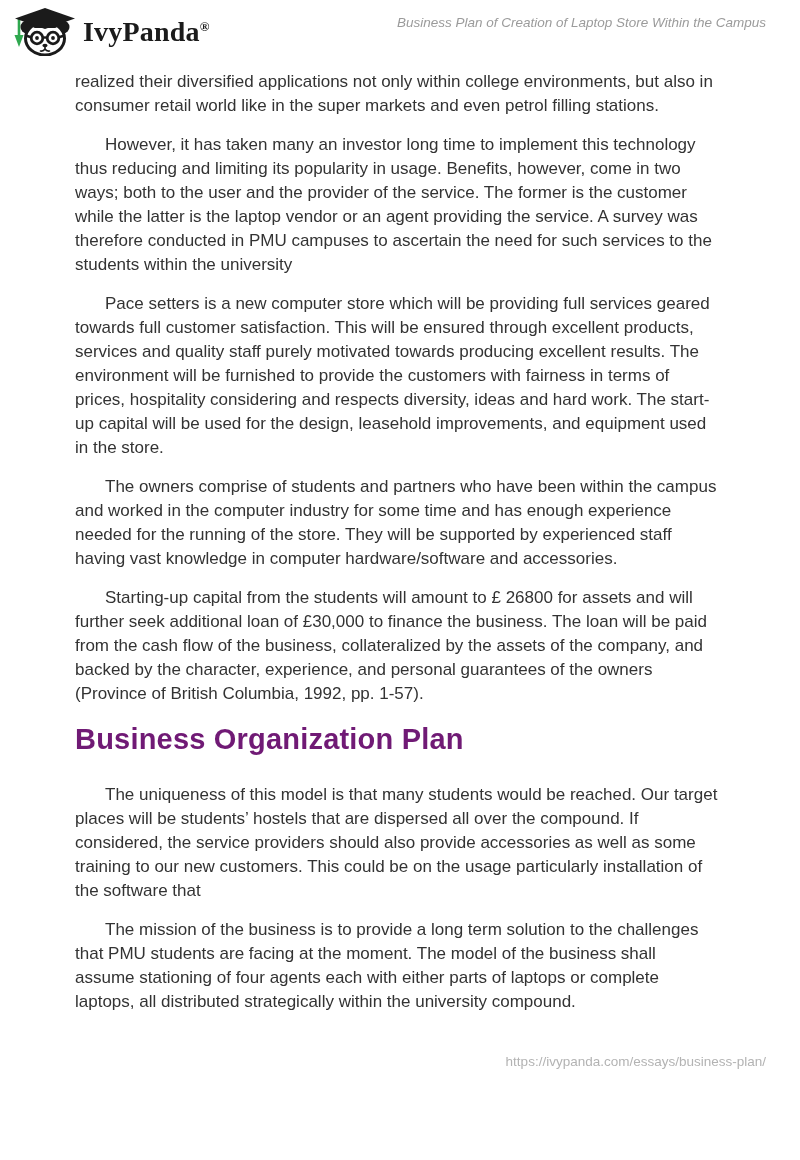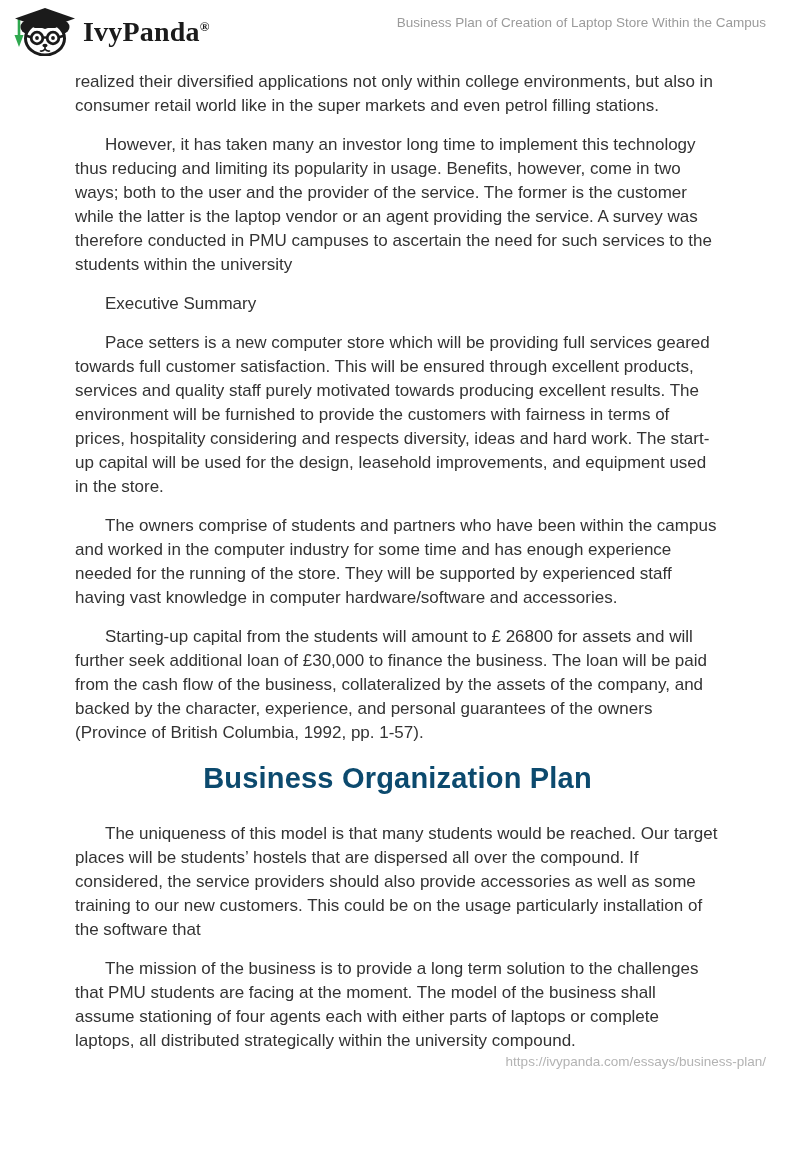--- a/index.html
+++ b/index.html
@@ -28,44 +28,44 @@
     margin-left: 5px;
     letter-spacing: 0.2px;
   }
   .logo-text sup { font-size: 13px; vertical-align: super; }
   .doc-title {
     margin-left: auto;
     margin-top: 7px;
     font-size: 13.5px;
     color: #9b9b9b;
     white-space: nowrap;
+    font-style: italic;
   }
 
   
   .content {
     margin: 14px 80px 0 75px;
     width: 645px;
   }
   .content p {
     font-size: 17px;
     line-height: 24px;
     color: #333333;
     margin: 0 0 15px 0;
     text-indent: 30px;
     text-align: left;
   }
   .content p.no-indent { text-indent: 0; }
   .content h1 {
     font-size: 29px;
     line-height: 36px;
     font-weight: 700;
-    color: #0c4a6e;
+    color: #701a75;
     margin: 15px 0 26px 0;
     letter-spacing: 0.2px;
-    text-align: center;
   }
 
   
   .footer-url {
     position: absolute;
     right: 34px;
     bottom: 11px;
     font-size: 13.5px;
     color: #b3b3b3;
   }
@@ -102,21 +102,20 @@
         <path d="M33 39 v2 M33 41 q-1.5 2.5 -4.5 2 M33 41 q1.5 2.5 4.5 2" fill="none" stroke="#1b1b1b" stroke-width="1.6" stroke-linecap="round"></path>
       </svg>
       <div class="logo-text"><span>IvyPanda</span><sup>®</sup></div>
     </div>
     <div class="doc-title">Business Plan of Creation of Laptop Store Within the Campus</div>
   </div>
 
   <div class="content">
     <p class="no-indent">realized their diversified applications not only within college environments, but also in consumer retail world like in the super markets and even petrol filling stations.</p>
     <p>However, it has taken many an investor long time to implement this technology thus reducing and limiting its popularity in usage. Benefits, however, come in two ways; both to the user and the provider of the service. The former is the customer while the latter is the laptop vendor or an agent providing the service. A survey was therefore conducted in PMU campuses to ascertain the need for such services to the students within the university</p>
-    <p>Executive Summary</p>
     <p>Pace setters is a new computer store which will be providing full services geared towards full customer satisfaction. This will be ensured through excellent products, services and quality staff purely motivated towards producing excellent results. The environment will be furnished to provide the customers with fairness in terms of prices, hospitality considering and respects diversity, ideas and hard work. The start-up capital will be used for the design, leasehold improvements, and equipment used in the store.</p>
     <p>The owners comprise of students and partners who have been within the campus and worked in the computer industry for some time and has enough experience needed for the running of the store. They will be supported by experienced staff having vast knowledge in computer hardware/software and accessories.</p>
     <p>Starting-up capital from the students will amount to £ 26800 for assets and will further seek additional loan of £30,000 to finance the business. The loan will be paid from the cash flow of the business, collateralized by the assets of the company, and backed by the character, experience, and personal guarantees of the owners (Province of British Columbia, 1992, pp. 1-57).</p>
     <h1>Business Organization Plan</h1>
     <p>The uniqueness of this model is that many students would be reached. Our target places will be students’ hostels that are dispersed all over the compound. If considered, the service providers should also provide accessories as well as some training to our new customers. This could be on the usage particularly installation of the software that</p>
     <p>The mission of the business is to provide a long term solution to the challenges that PMU students are facing at the moment. The model of the business shall assume stationing of four agents each with either parts of laptops or complete laptops, all distributed strategically within the university compound.</p>
   </div>
 
   <div class="footer-url">https://ivypanda.com/essays/business-plan/</div>
 

